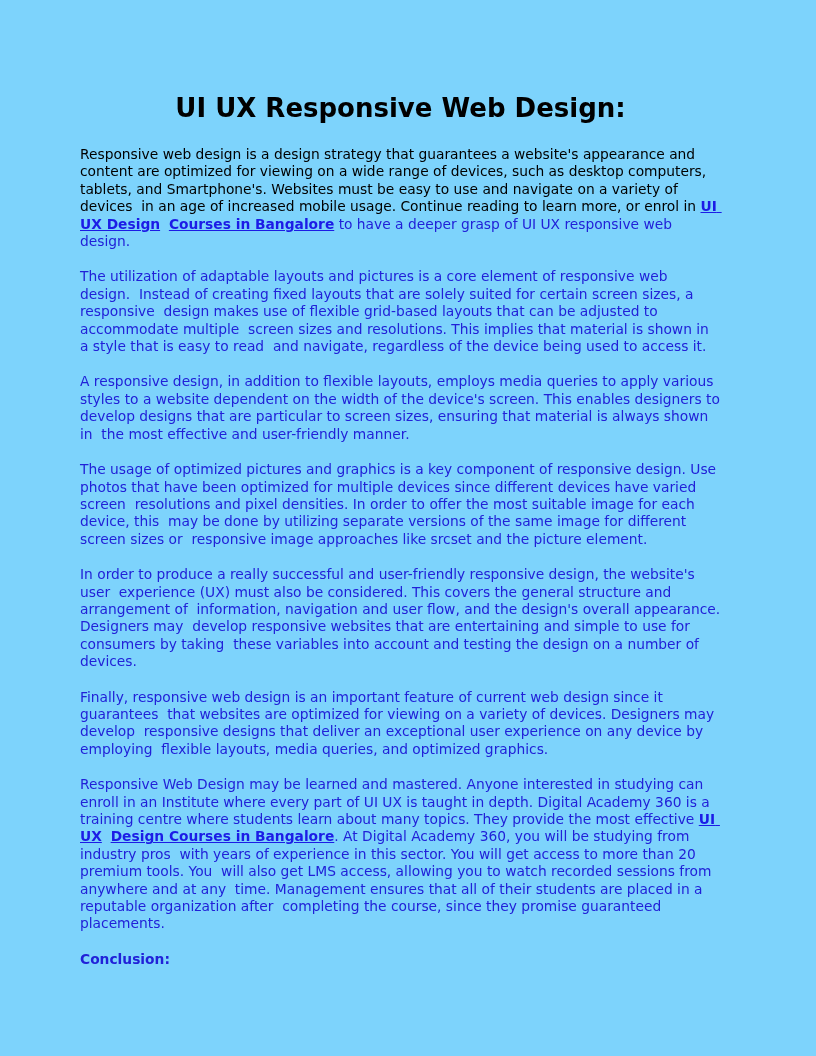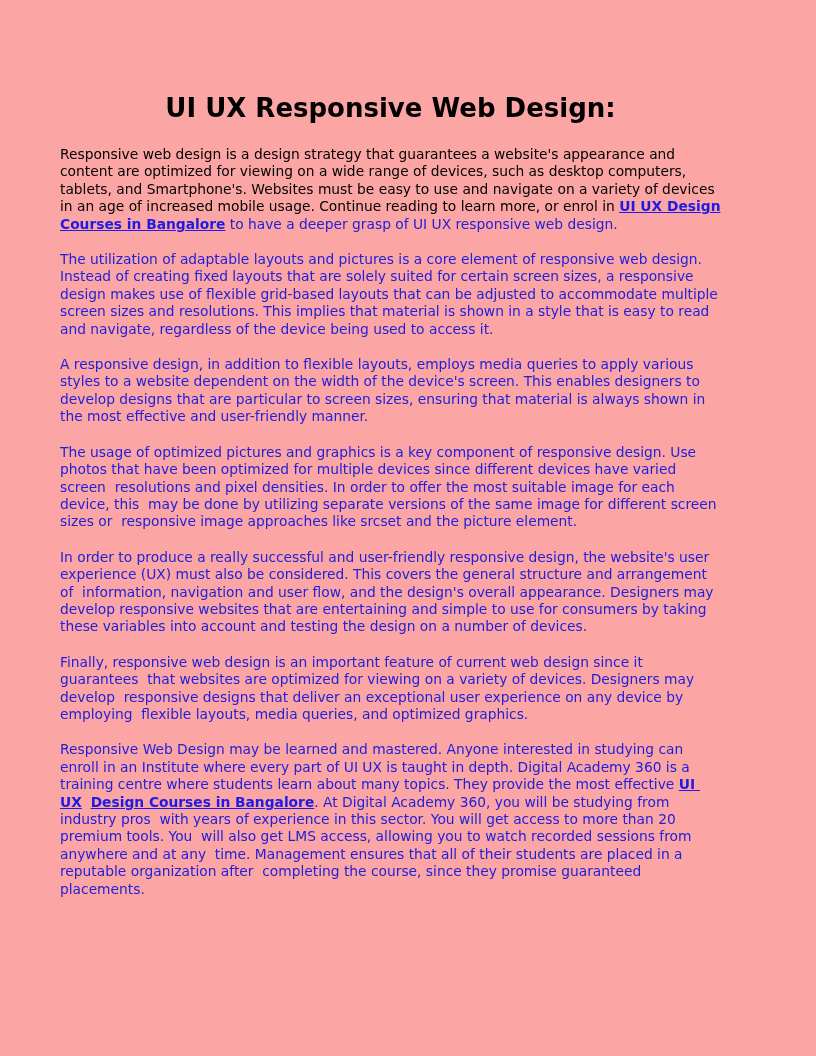--- a/index.html
+++ b/index.html
@@ -10,23 +10,23 @@
   body {
     width: 816px;
     height: 1056px;
     overflow: hidden;
     font-family: "DejaVu Sans", "Liberation Sans", sans-serif;
   }
   .page {
     box-sizing: border-box;
     width: 816px;
     height: 1056px;
-    padding: 92px 95px 0 60px;
+    padding: 92px 95px 0 80px;
     overflow: hidden;
-    background: #fca5a5;
+    background: #7dd3fc;
   }
   .doc-title {
     font-size: 26px;
     font-weight: bold;
     color: #000000;
     text-align: center;
     line-height: 32px;
     margin: 0 0 22px 0;
   }
   .para {
@@ -70,15 +70,16 @@
   <p class="para t-blue">A responsive design, in addition to flexible layouts, employs media queries to apply various  styles to a website dependent on the width of the device's screen. This enables designers to  develop designs that are particular to screen sizes, ensuring that material is always shown in  the most effective and user-friendly manner.</p>
 
   <p class="para t-blue">The usage of optimized pictures and graphics is a key component of responsive design. Use  photos that have been optimized for multiple devices since different devices have varied screen  resolutions and pixel densities. In order to offer the most suitable image for each device, this  may be done by utilizing separate versions of the same image for different screen sizes or  responsive image approaches like srcset and the picture element.</p>
 
   <p class="para t-blue">In order to produce a really successful and user-friendly responsive design, the website's user  experience (UX) must also be considered. This covers the general structure and arrangement of  information, navigation and user flow, and the design's overall appearance. Designers may  develop responsive websites that are entertaining and simple to use for consumers by taking  these variables into account and testing the design on a number of devices.</p>
 
   <p class="para t-blue">Finally, responsive web design is an important feature of current web design since it guarantees  that websites are optimized for viewing on a variety of devices. Designers may develop  responsive designs that deliver an exceptional user experience on any device by employing  flexible layouts, media queries, and optimized graphics.</p>
 
   <p class="para"><span class="t-blue">Responsive Web Design may be learned and mastered. Anyone interested in studying can  enroll in an Institute where every part of UI UX is taught in depth. Digital Academy 360 is a  training centre where students learn about many topics. They provide the most effective </span><a class="doc-link">UI UX</a><span class="t-blue">  </span><a class="doc-link">Design Courses in Bangalore</a><span class="t-blue">. At Digital Academy 360, you will be studying from industry pros  with years of experience in this sector. You will get access to more than 20 premium tools. You  will also get LMS access, allowing you to watch recorded sessions from anywhere and at any  time. Management ensures that all of their students are placed in a reputable organization after  completing the course, since they promise guaranteed placements.</span></p>
 
+  <p class="conclusion-heading">Conclusion:</p>
 
 
 </div>
 
 </body></html>

